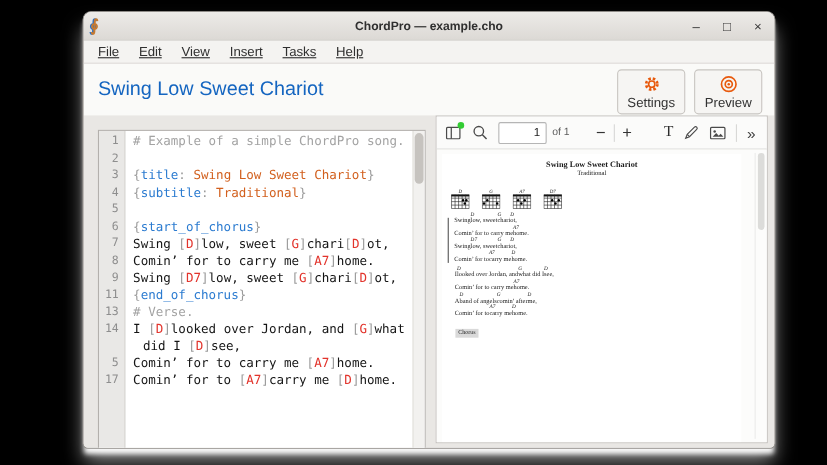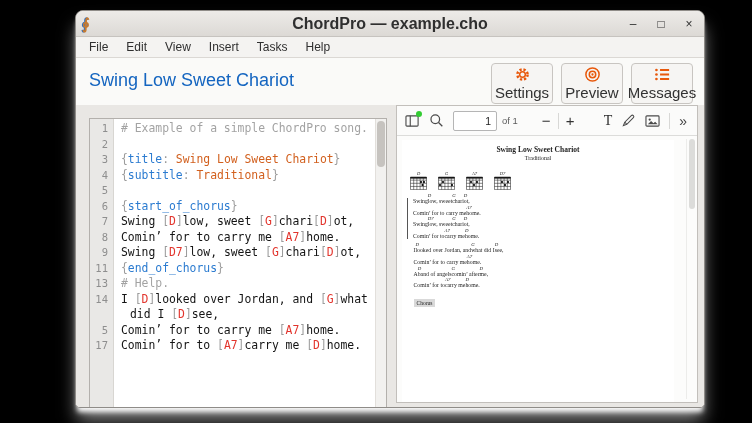--- a/index.html
+++ b/index.html
@@ -15,37 +15,37 @@
     overflow:hidden;
   }
 
   
   #titlebar { position:absolute; left:0; top:0; right:0; height:26px;
     background:linear-gradient(#edebe8,#dcd9d5); border-bottom:1px solid #c6c3bf;
     display:flex; align-items:center; }
   #app-icon { position:absolute; left:6px; top:4px; font-size:15px; line-height:18px;
     color:#c87a2e; font-weight:bold; text-shadow:-1px 0 0 #2a6fc4; }
   #window-title { position:absolute; left:0; right:0; text-align:center;
-    font-size:16px; font-weight:bold; color:#2f2f2f; }
+    font-size:11px; font-weight:bold; color:#2f2f2f; }
   #win-controls { position:absolute; right:8px; top:0; height:26px; display:flex; align-items:center; gap:14px; }
   .win-btn { font-size:12px; color:#333; width:14px; text-align:center; cursor:default; line-height:26px;}
 
   
   #menubar { position:absolute; left:0; top:26px; right:0; height:21px;
     background:#f4f3f1; border-bottom:1px solid #dbd8d4; display:flex; align-items:center; padding-left:4px; }
-  .menu-item { font-size:12px; color:#2f2f2f; padding:10px 9px; line-height:21px; }
+  .menu-item { font-size:12px; color:#2f2f2f; padding:10px 9px; line-height:21px;text-decoration:underline; }
 
   
   #header { position:absolute; left:0; top:47px; right:0; height:47px; background:#fafaf8; }
   #song-title { position:absolute; left:13px; top:12px; font-size:18px; color:#1465c0; font-weight:500; }
   #header-buttons { position:absolute; right:11px; top:5px; display:flex; gap:8px; }
   .hbtn { width:62px; height:41px; background:#f6f5f3; border:1px solid #c8c5c1; border-radius:4px;
     display:flex; flex-direction:column; align-items:center; justify-content:center; gap:1px; cursor:default; }
   .hbtn svg { display:block; }
-  .hbtn .hlabel { font-size:15px; color:#323232; }
+  .hbtn .hlabel { font-size:12px; color:#323232; }
 
   
   #main { position:absolute; left:0; top:94px; right:0; bottom:0; background:#e9e7e4; }
 
   
   #editor { position:absolute; left:13px; top:13px; width:298px; height:295px;
     background:#fff; border:1px solid #b3b0ac; overflow:hidden; }
   #gutter-bg { position:absolute; left:0; top:0; bottom:0; width:24px; background:#e9e8e6; border-right:1px solid #d8d6d2; }
   #editor-lines { position:absolute; left:0; top:2px; right:11px; font-family:"DejaVu Sans Mono", monospace; font-size:11.4px; line-height:15.5px; }
   .eline { display:flex; }
@@ -137,33 +137,20 @@
       <div class="hbtn">
         <span>
           <svg viewBox="0 0 18 18" width="17" height="17">
             <circle cx="9" cy="9" r="7" fill="none" stroke="#e8590c" stroke-width="1.6"></circle>
             <circle cx="9" cy="9" r="3.4" fill="none" stroke="#e8590c" stroke-width="1.6"></circle>
             <circle cx="9" cy="9" r="1.2" fill="#e8590c"></circle>
           </svg>
         </span>
         <span class="hlabel">Preview</span>
       </div>
-      <div class="hbtn">
-        <span>
-          <svg viewBox="0 0 18 18" width="17" height="17">
-            <circle cx="2.6" cy="4.2" r="1.4" fill="#e8590c"></circle>
-              <line x1="6.4" y1="4.2" x2="16" y2="4.2" stroke="#e8590c" stroke-width="2.2"></line>
-            <circle cx="2.6" cy="9" r="1.4" fill="#e8590c"></circle>
-              <line x1="6.4" y1="9" x2="16" y2="9" stroke="#e8590c" stroke-width="2.2"></line>
-            <circle cx="2.6" cy="13.8" r="1.4" fill="#e8590c"></circle>
-              <line x1="6.4" y1="13.8" x2="16" y2="13.8" stroke="#e8590c" stroke-width="2.2"></line>
-          </svg>
-        </span>
-        <span class="hlabel">Messages</span>
-      </div>
     </div>
   </div>
 
   <div id="main">
 
     <div id="editor">
       <div id="gutter-bg"></div>
       <div id="editor-lines">
           <div class="eline">
             <span class="gut">1</span>
@@ -200,21 +187,21 @@
           <div class="eline">
             <span class="gut">9</span>
             <span class="code"><span class="tx">Swing </span><span class="br">[</span><span class="ch">D7</span><span class="br">]</span><span class="tx">low, sweet </span><span class="br">[</span><span class="ch">G</span><span class="br">]</span><span class="tx">chari</span><span class="br">[</span><span class="ch">D</span><span class="br">]</span><span class="tx">ot,</span></span>
           </div>
           <div class="eline">
             <span class="gut">11</span>
             <span class="code"><span class="br">{</span><span class="dir">end_of_chorus</span><span class="br">}</span></span>
           </div>
           <div class="eline">
             <span class="gut">13</span>
-            <span class="code"><span class="cm"># Help.</span></span>
+            <span class="code"><span class="cm"># Verse.</span></span>
           </div>
           <div class="eline">
             <span class="gut">14</span>
             <span class="code"><span class="tx">I </span><span class="br">[</span><span class="ch">D</span><span class="br">]</span><span class="tx">looked over Jordan, and </span><span class="br">[</span><span class="ch">G</span><span class="br">]</span><span class="tx">what did I </span><span class="br">[</span><span class="ch">D</span><span class="br">]</span><span class="tx">see,</span></span>
           </div>
           <div class="eline">
             <span class="gut">5</span>
             <span class="code"><span class="tx">Comin’ for to carry me </span><span class="br">[</span><span class="ch">A7</span><span class="br">]</span><span class="tx">home.</span></span>
           </div>
           <div class="eline">

